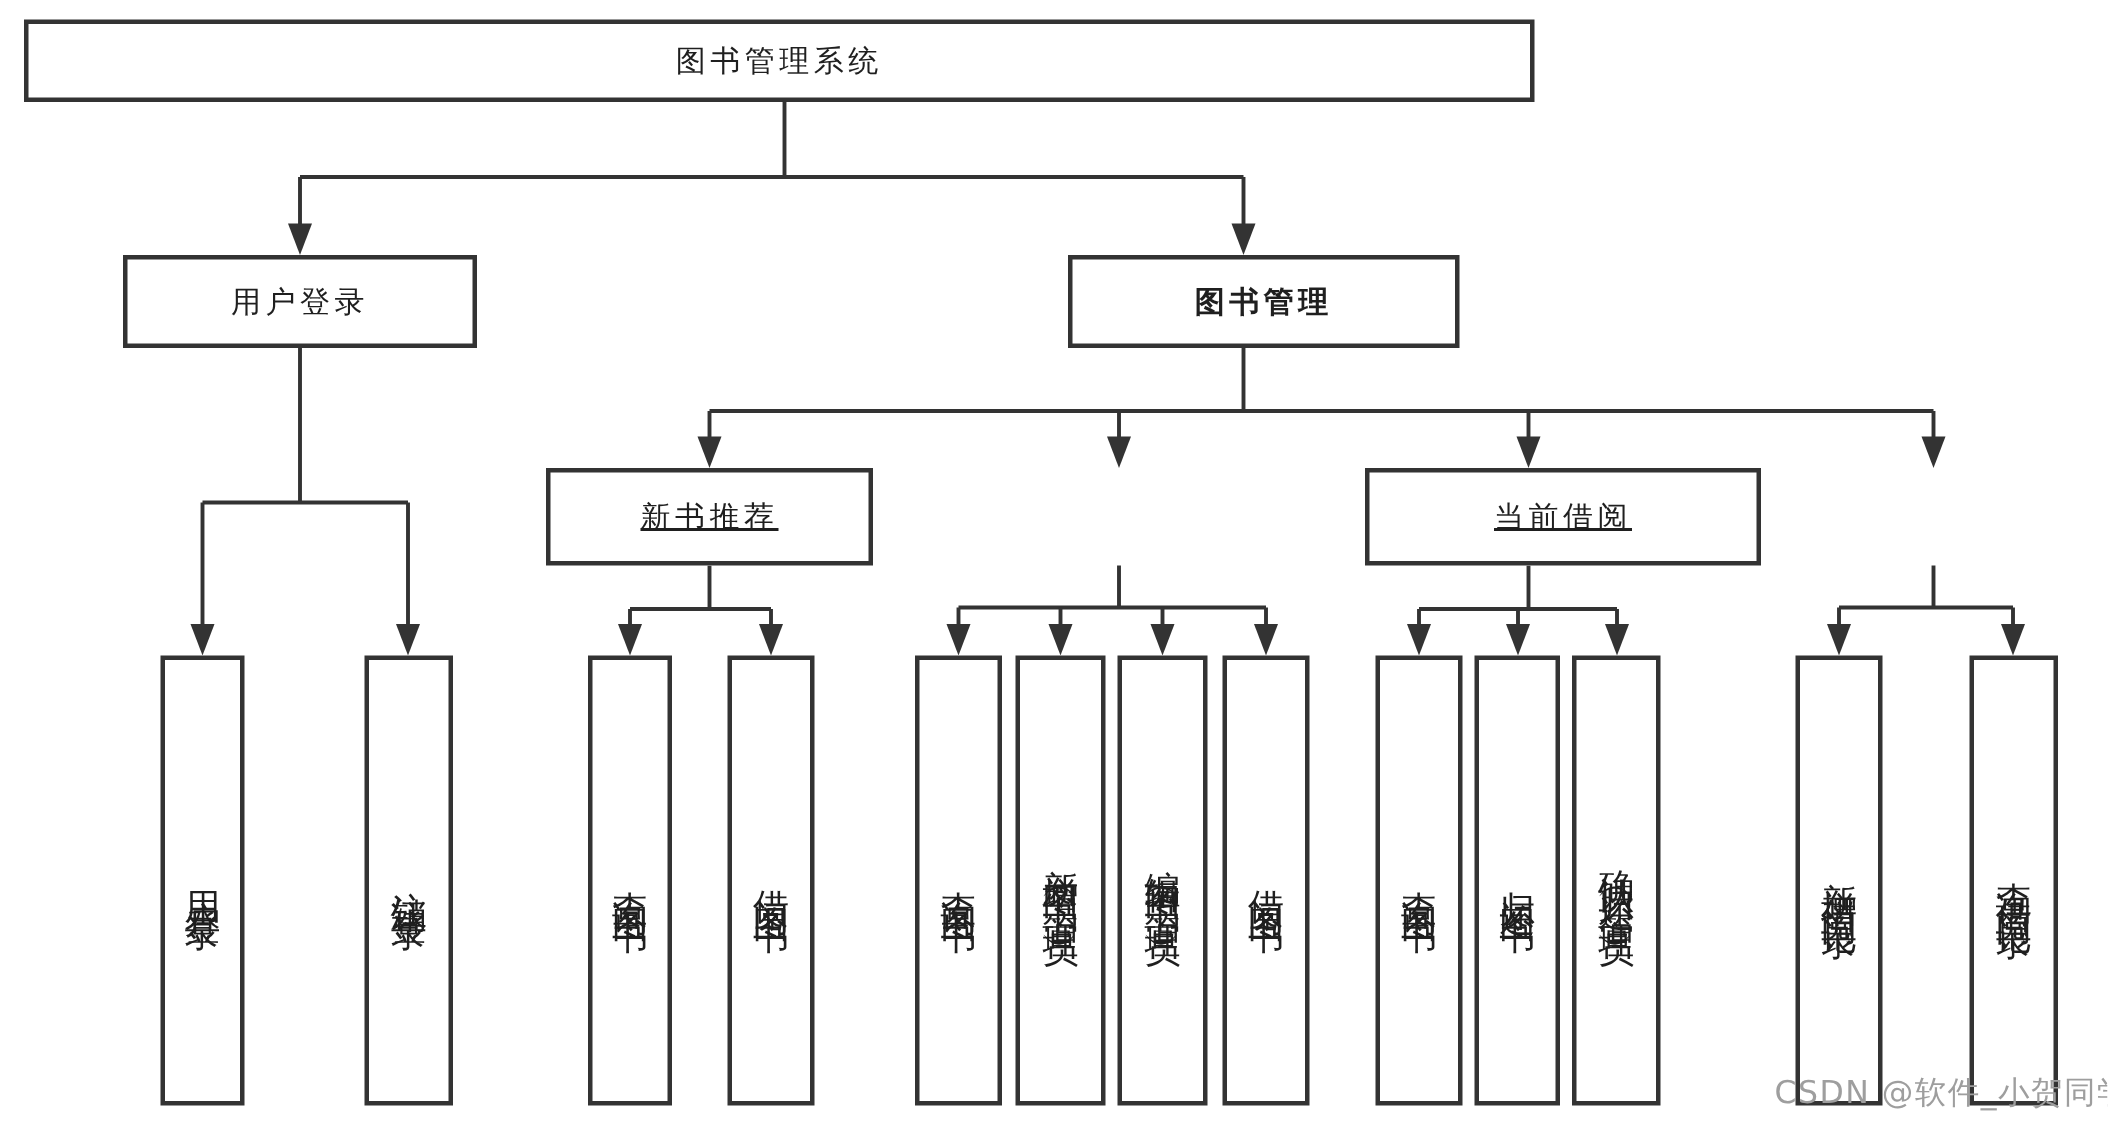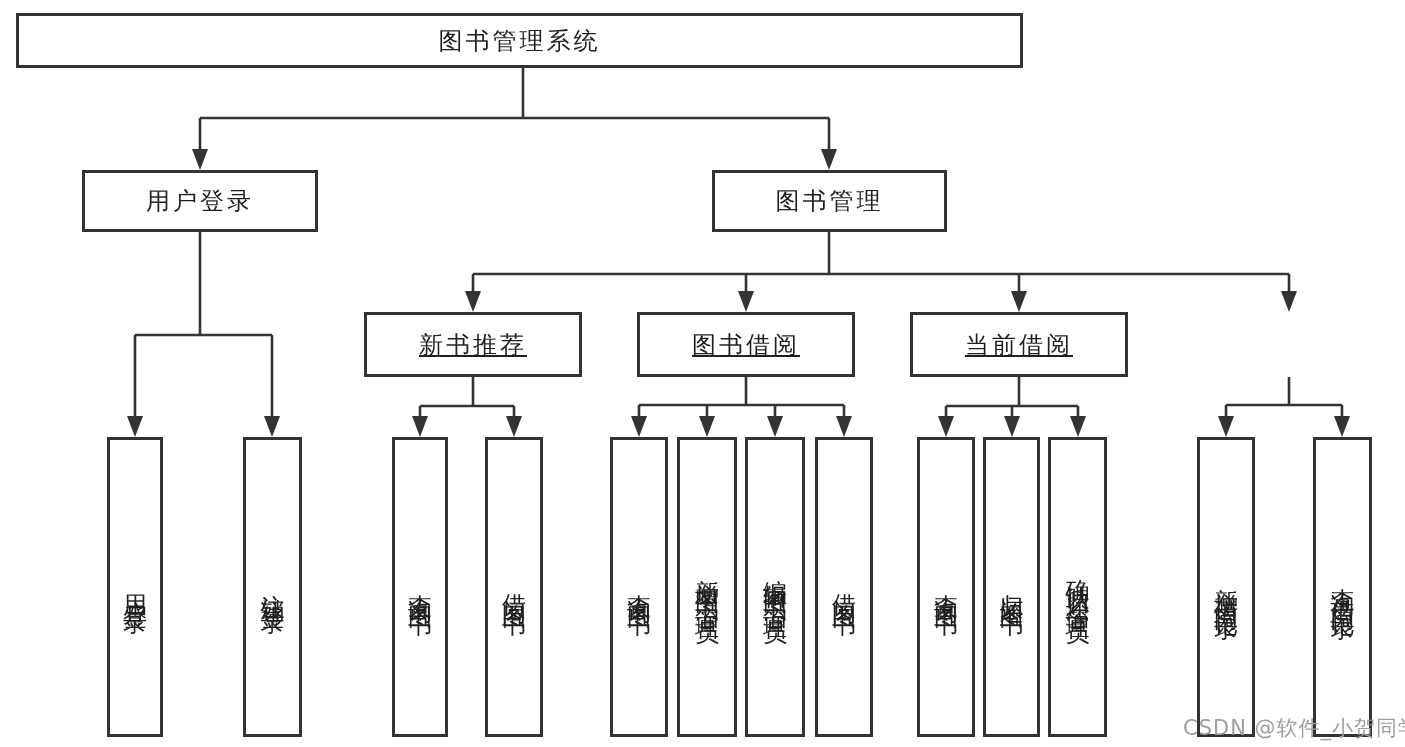--- a/index.html
+++ b/index.html
@@ -27,21 +27,21 @@
     position: absolute;
     box-sizing: border-box;
     background: #ffffff;
     border: 3px solid #333333;
     display: flex;
     align-items: center;
     justify-content: center;
     color: #1f1f1f;
   }
   .node.h {
-    font-size: 24px;
+    font-size: 20px;
     letter-spacing: 3px;
     white-space: nowrap;
   }
   .node.v {
     writing-mode: vertical-rl;
     text-orientation: mixed;
     font-size: 24px;
     letter-spacing: 6px;
     line-height: 1;
   }
@@ -126,25 +126,24 @@
       <polygon points="1004,416 1020,416 1012,437"></polygon>
       <polygon points="1070,416 1086,416 1078,437"></polygon>
       <polygon points="1218,416 1234,416 1226,437"></polygon>
       <polygon points="1334,416 1350,416 1342,437"></polygon>
     </g>
   </svg>
 
   <div class="node h root-box">图书管理系统</div>
 
   <div class="node h lvl2" style="left:82px; width:236px;">用户登录</div>
-  <div class="node h lvl2" style="left:712px; width:235px;">图书管理</div>
+  <div class="node h lvl2" style="left:712px; width:261px;font-weight:bold;">图书管理</div>
 
   <div class="node h lvl3" style="left:364px; width:218px;">新书推荐</div>
-  <div class="node h lvl3" style="left:637px; width:218px;">图书借阅</div>
-  <div class="node h lvl3" style="left:910px; width:218px;">当前借阅</div>
+  <div class="node h lvl3" style="left:910px; width:264px;">当前借阅</div>
 
   <div class="node v leaf" style="left:107px; width:56px;">用户登录</div>
   <div class="node v leaf" style="left:243px; width:59px;">注销登录</div>
 
   <div class="node v leaf" style="left:392px; width:56px;">查询图书</div>
   <div class="node v leaf" style="left:485px; width:58px;">借阅图书</div>
 
   <div class="node v leaf" style="left:610px; width:58px;">查询图书</div>
   <div class="node v leaf" style="left:677px; width:60px;">新增图书（管理员）</div>
   <div class="node v leaf" style="left:745px; width:60px;">编辑图书（管理员）</div>

